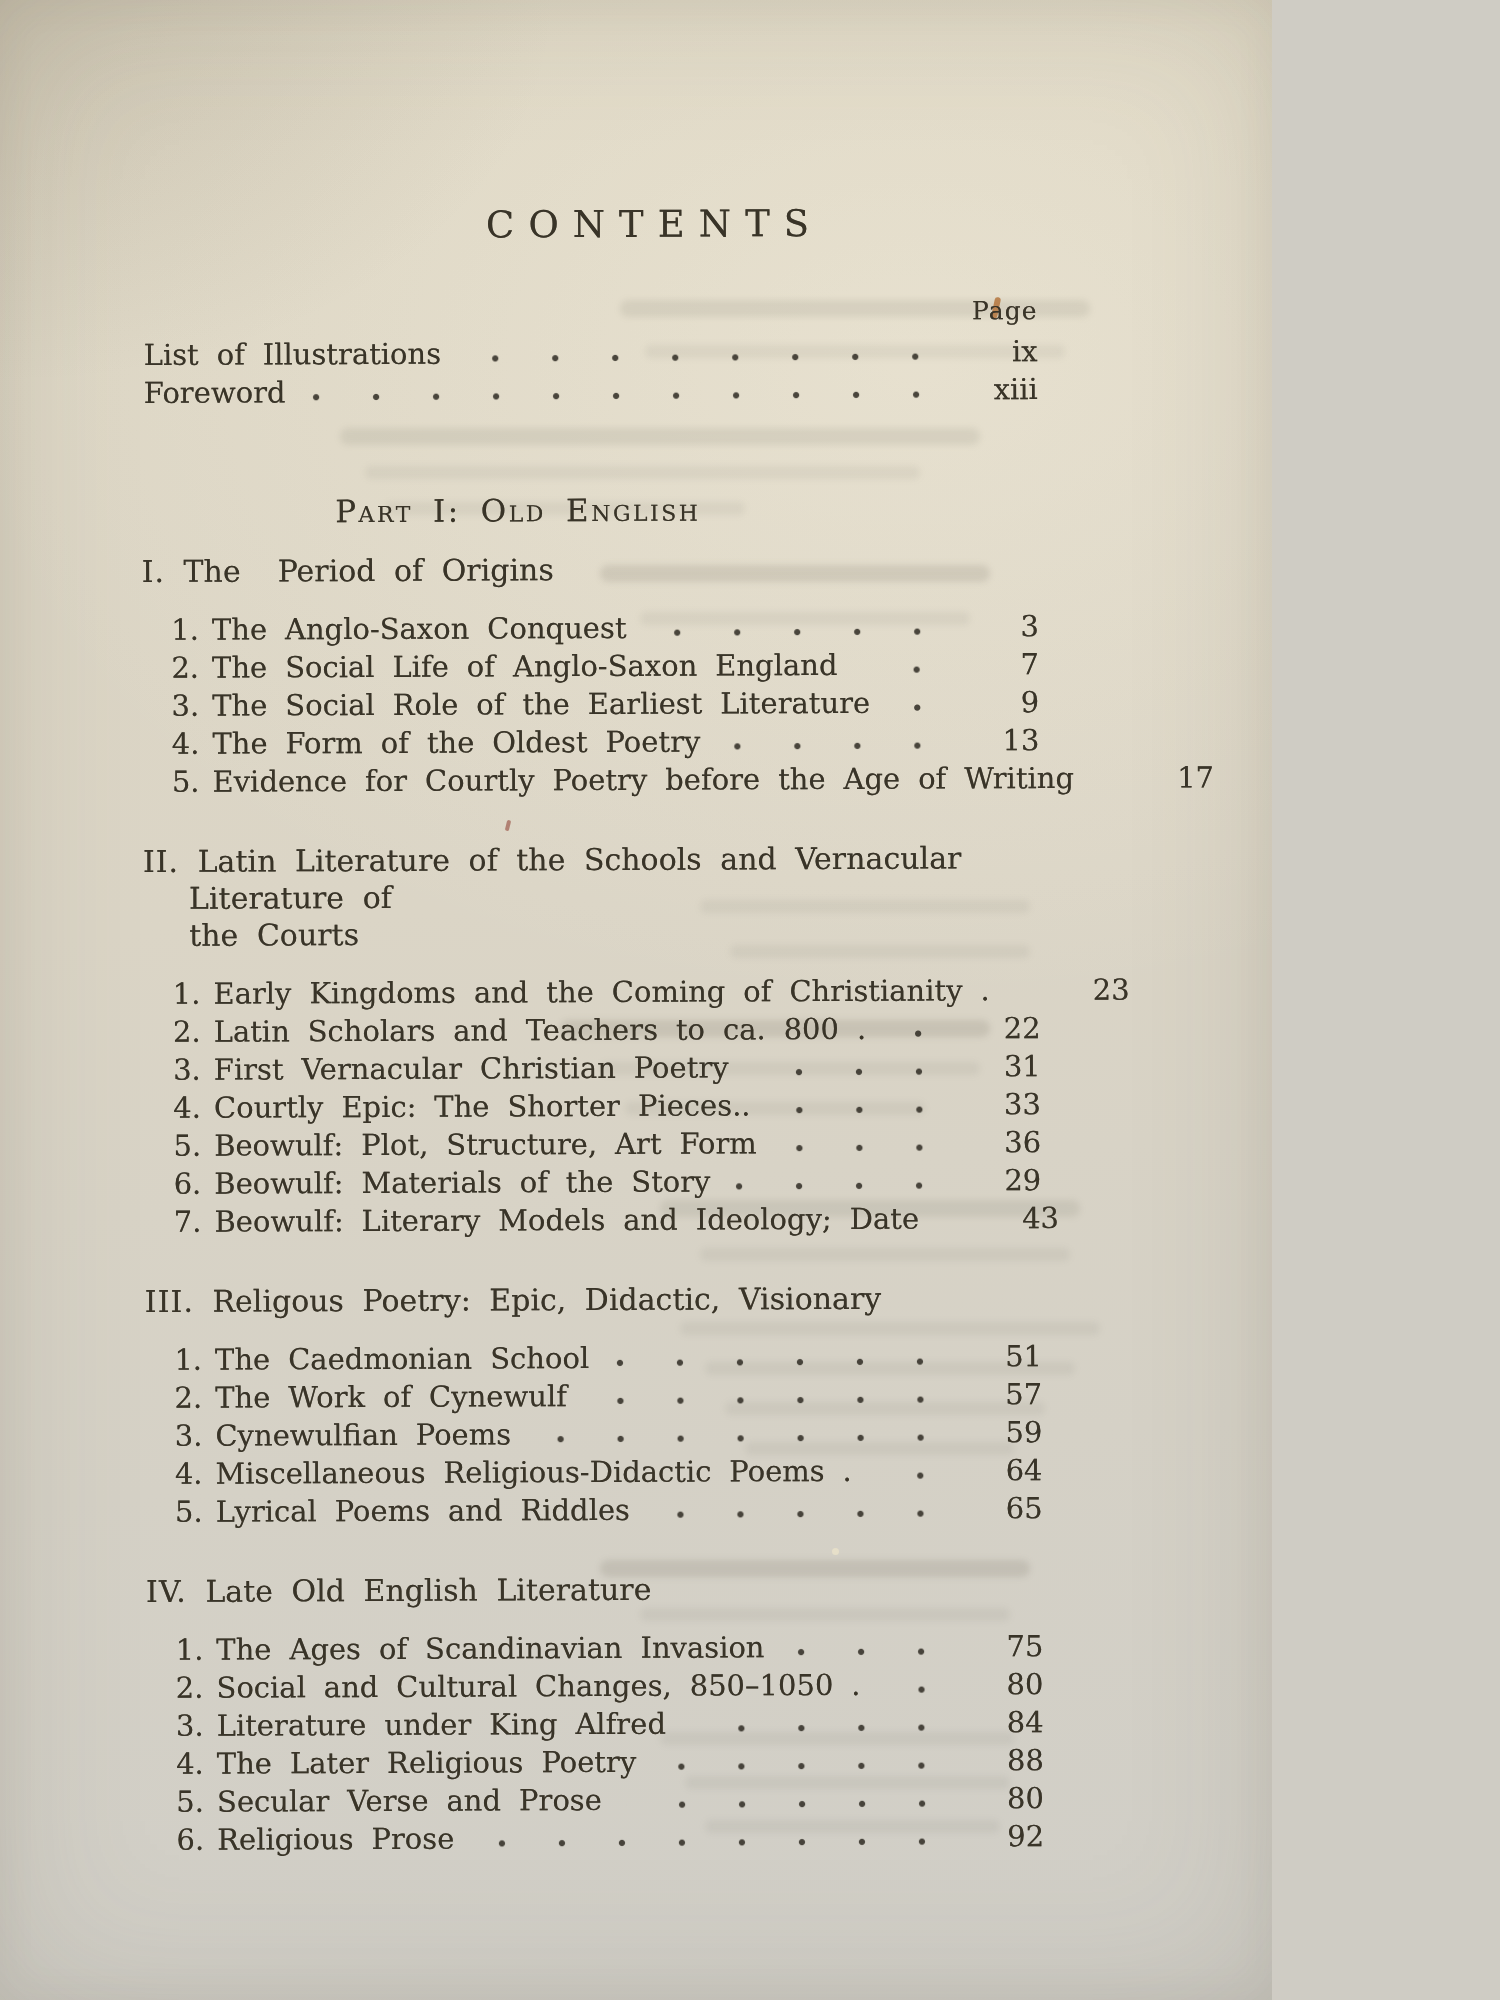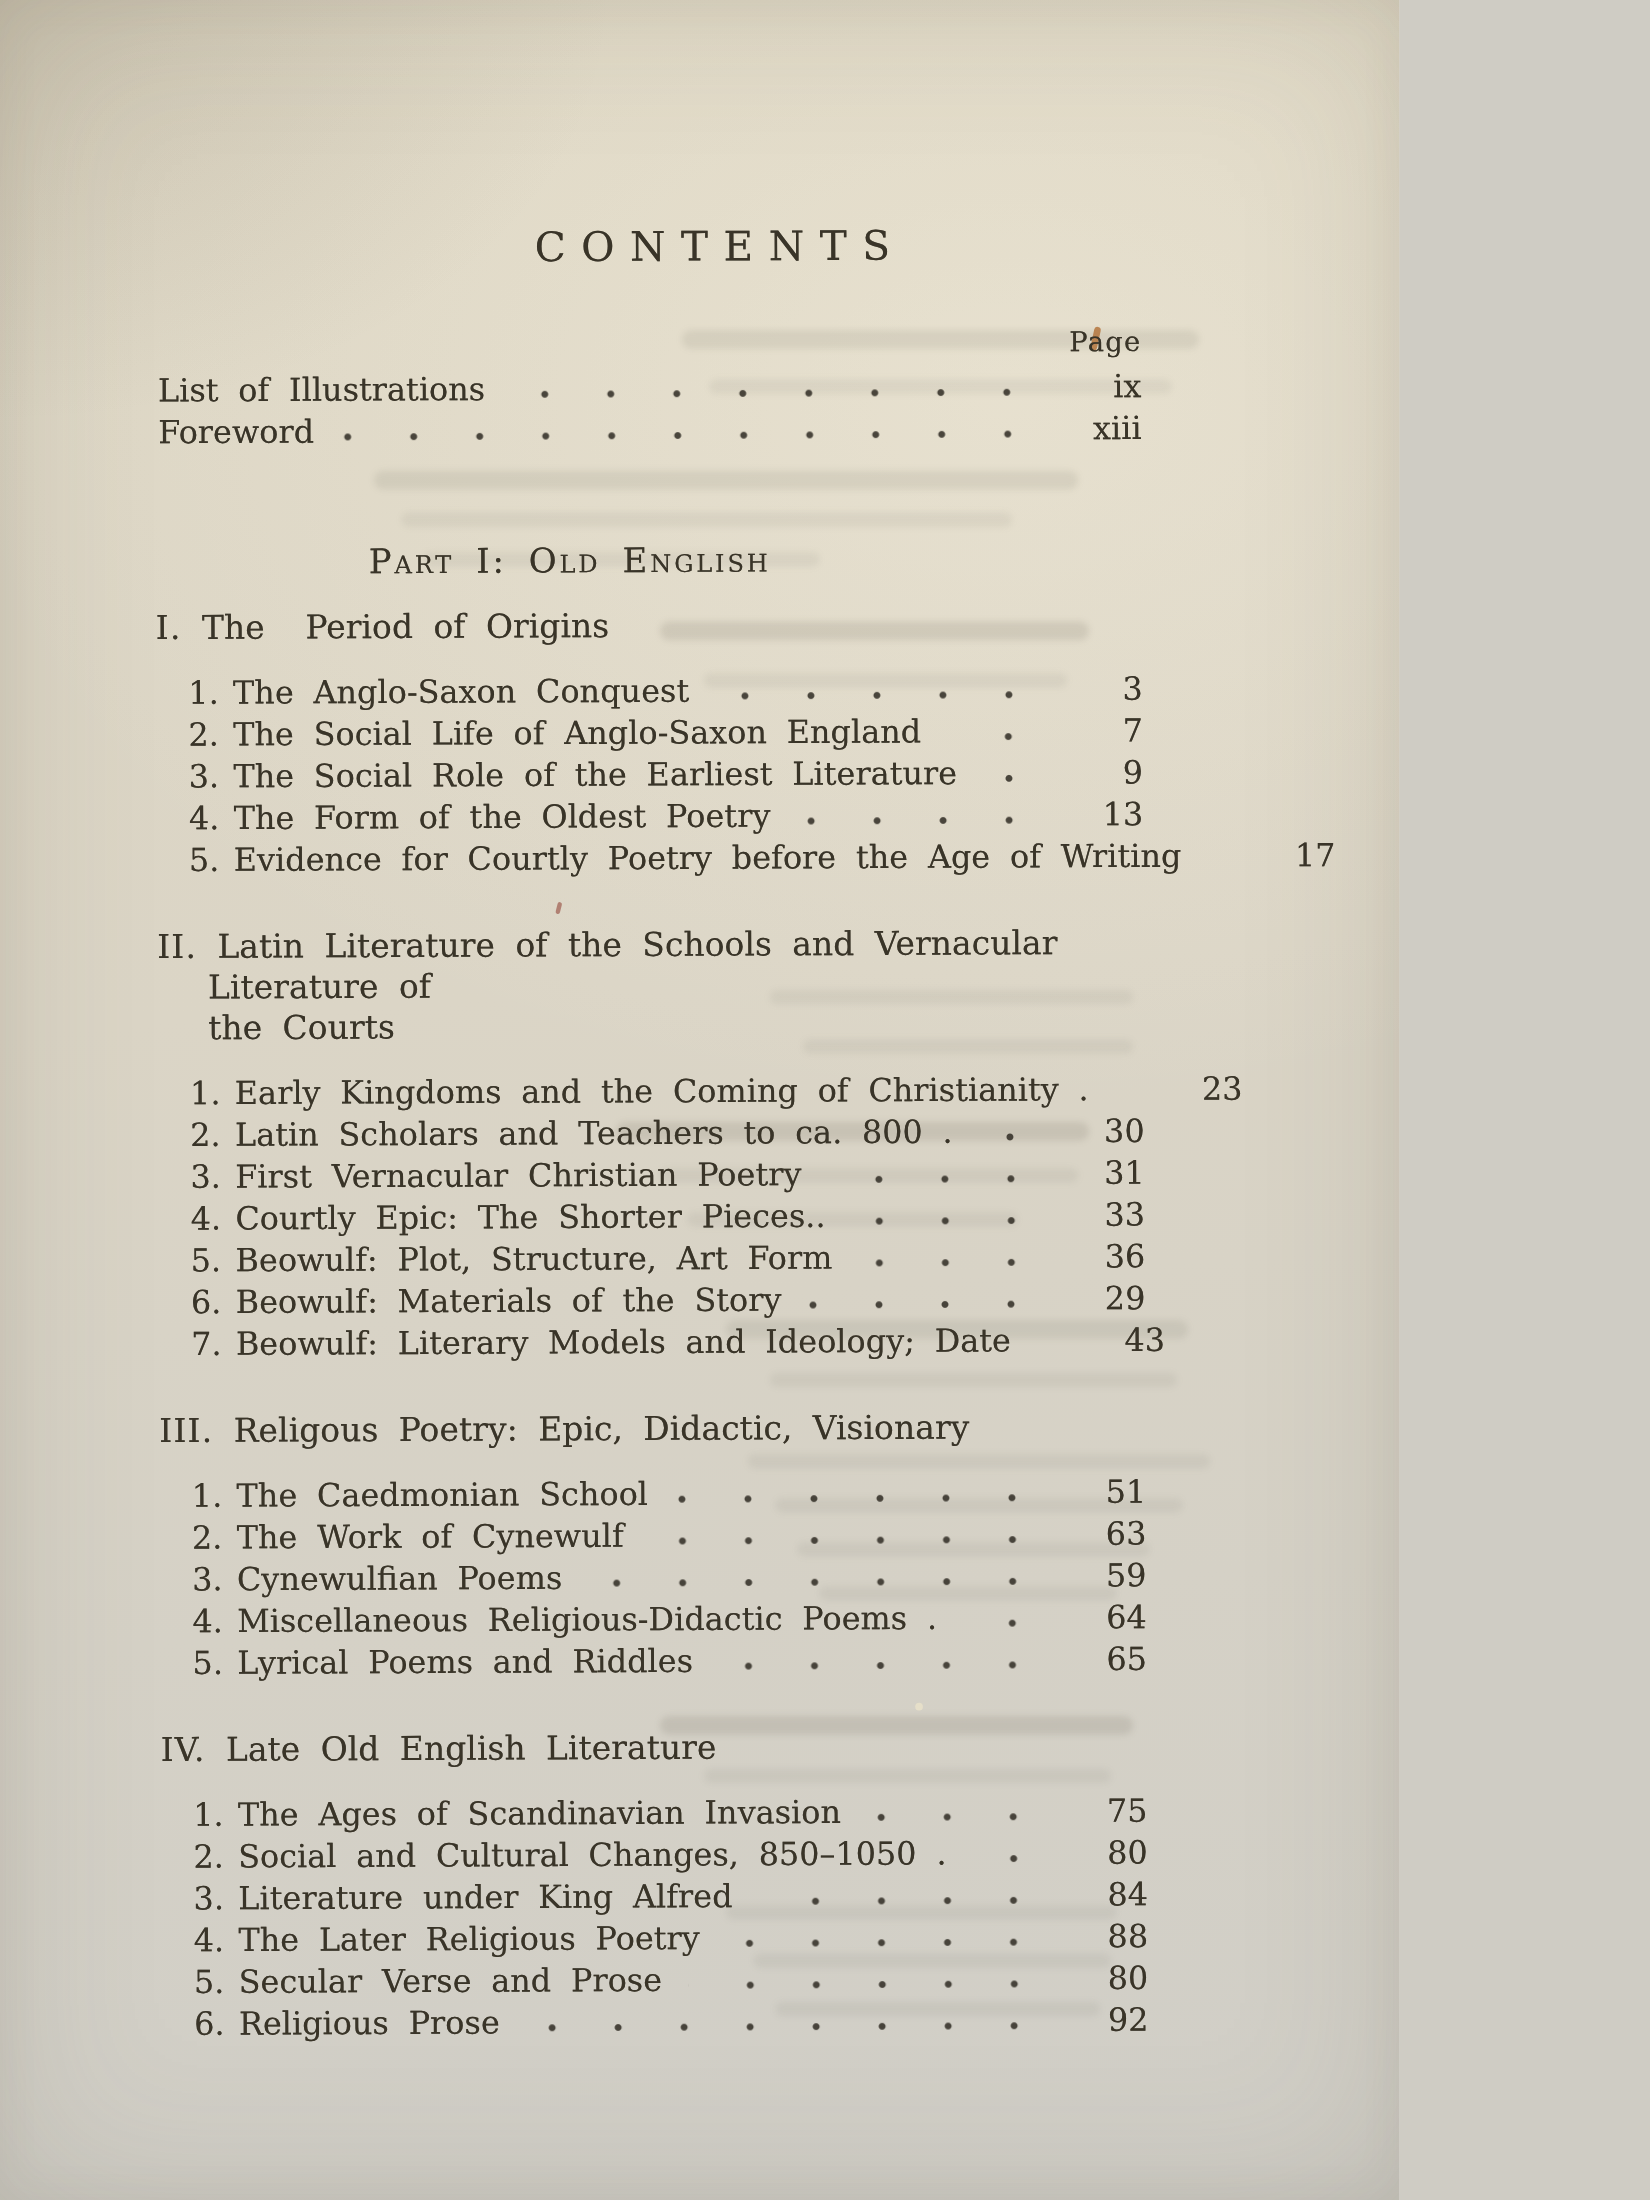--- a/index.html
+++ b/index.html
@@ -140,21 +140,21 @@
           <div class="row">
             <span class="num">1.</span>
             <span class="t">Early Kingdoms and the Coming of Christianity .</span>
             <div class="lead"></div>
             <span class="pg">23</span>
           </div>
           <div class="row">
             <span class="num">2.</span>
             <span class="t">Latin Scholars and Teachers to ca. 800 .</span>
             <div class="lead"></div>
-            <span class="pg">30</span>
+            <span class="pg">22</span>
           </div>
           <div class="row">
             <span class="num">3.</span>
             <span class="t">First Vernacular Christian Poetry</span>
             <div class="lead"></div>
             <span class="pg">31</span>
           </div>
           <div class="row">
             <span class="num">4.</span>
             <span class="t">Courtly Epic: The Shorter Pieces..</span>
@@ -185,21 +185,21 @@
           <div class="row">
             <span class="num">1.</span>
             <span class="t">The Caedmonian School</span>
             <div class="lead"></div>
             <span class="pg">51</span>
           </div>
           <div class="row">
             <span class="num">2.</span>
             <span class="t">The Work of Cynewulf</span>
             <div class="lead"></div>
-            <span class="pg">63</span>
+            <span class="pg">57</span>
           </div>
           <div class="row">
             <span class="num">3.</span>
             <span class="t">Cynewulfian Poems</span>
             <div class="lead"></div>
             <span class="pg">59</span>
           </div>
           <div class="row">
             <span class="num">4.</span>
             <span class="t">Miscellaneous Religious-Didactic Poems .</span>

